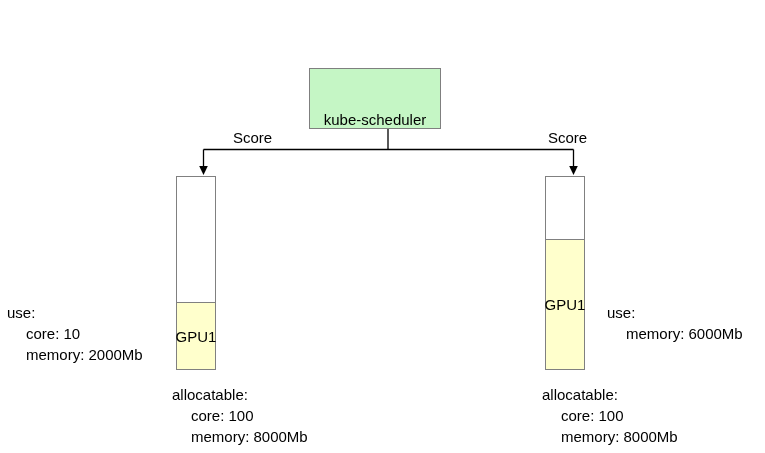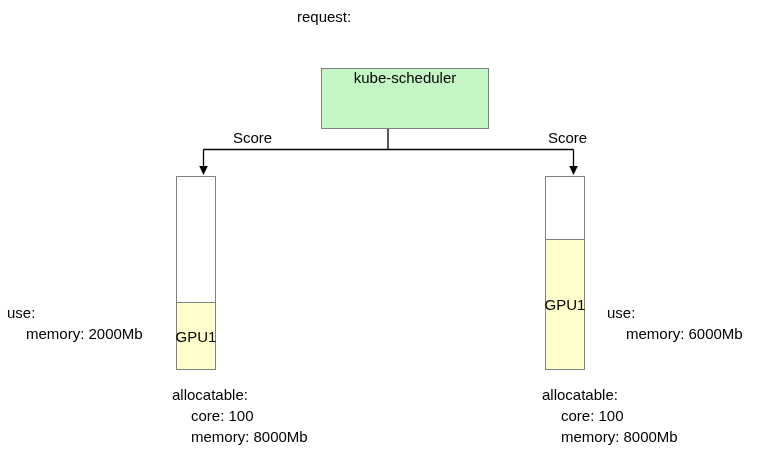--- a/index.html
+++ b/index.html
@@ -34,29 +34,29 @@
     padding-left: 19px;
   }
   .request-block { left: 297px; top: 6px; }
   .use-left-block { left: 7px; top: 302px; }
   .use-right-block { left: 607px; top: 302px; }
   .alloc-left-block { left: 172px; top: 384px; }
   .alloc-right-block { left: 542px; top: 384px; }
 
   .scheduler-box {
     position: absolute;
-    left: 321px;
+    left: 309px;
     top: 68px;
-    width: 168px;
+    width: 132px;
     height: 61px;
     box-sizing: border-box;
     background: #c5f6c5;
     border: 1px solid #7f7f7f;
     display: flex;
-    align-items: flex-start;
+    align-items: flex-end;
     justify-content: center;
   }
   .score-label {
     position: absolute;
     top: 129px;
     line-height: 18px;
     margin-left: 27px;
   }
   .score-left { left: 206px; }
   .score-right { left: 521px; }
@@ -95,21 +95,20 @@
   <svg class="connectors" viewBox="0 0 765 453">
     <line x1="388" y1="129" x2="388" y2="149.5" stroke="#000000" stroke-width="1.3"></line>
     <line x1="203.5" y1="149.5" x2="573.5" y2="149.5" stroke="#000000" stroke-width="1.3"></line>
     <line x1="203.5" y1="149.5" x2="203.5" y2="167" stroke="#000000" stroke-width="1.3"></line>
     <polygon points="199.2,166 207.8,166 203.5,175" fill="#000000"></polygon>
     <line x1="573.5" y1="149.5" x2="573.5" y2="167" stroke="#000000" stroke-width="1.3"></line>
     <polygon points="569.2,166 577.8,166 573.5,175" fill="#000000"></polygon>
   </svg>
 
   <div class="text-block request-block">
-    <div class="tb-title">request:</div>
   </div>
 
   <div class="scheduler-box">
     <span>kube-scheduler</span>
   </div>
 
   <div class="score-label score-left">Score</div>
   <div class="score-label score-right">Score</div>
 
   <div class="node-box node-left">
@@ -119,20 +118,21 @@
   </div>
 
   <div class="node-box node-right">
     <div class="gpu-block gpu-tall">
       <span>GPU1</span>
     </div>
   </div>
 
   <div class="text-block use-left-block">
     <div class="tb-title">use:</div>
+    <div class="tb-line">core: 10</div>
     <div class="tb-line">memory: 2000Mb</div>
   </div>
 
   <div class="text-block use-right-block">
     <div class="tb-title">use:</div>
     <div class="tb-line">memory: 6000Mb</div>
   </div>
 
   <div class="text-block alloc-left-block">
     <div class="tb-title">allocatable:</div>

